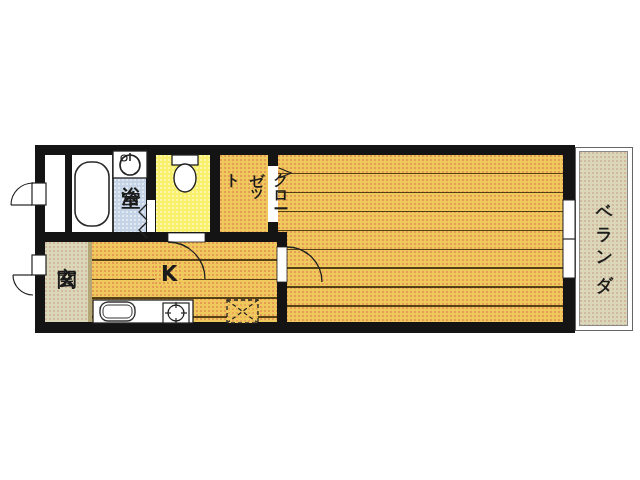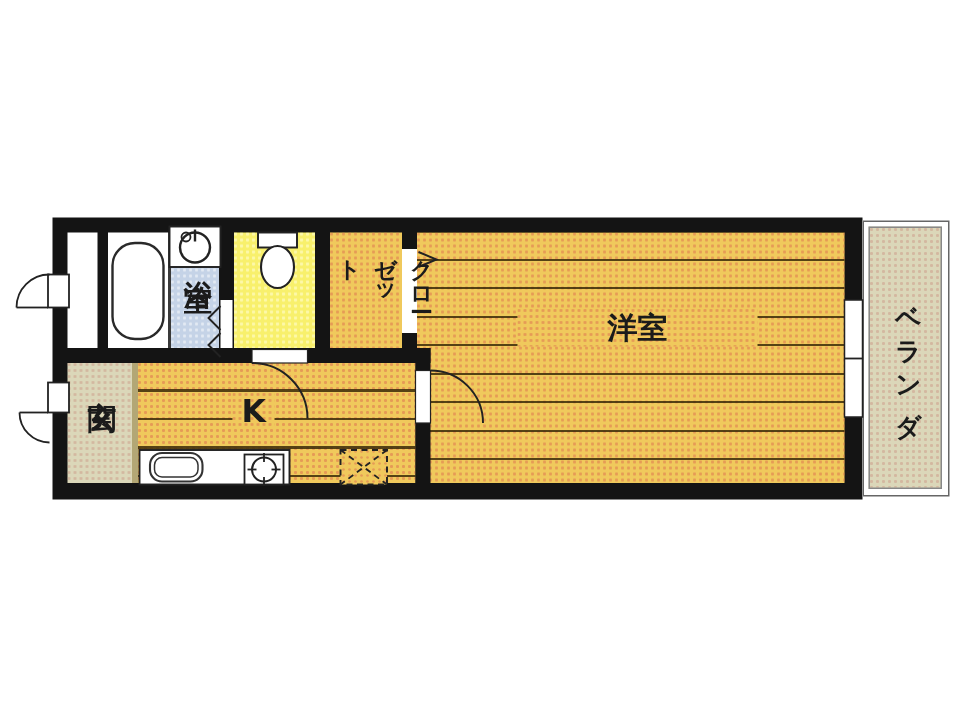--- a/index.html
+++ b/index.html
@@ -165,19 +165,18 @@
     <g>
       <rect x="227" y="300" width="31" height="23" fill="url(#mdots)" stroke="#222" stroke-width="1.3" stroke-dasharray="4,3"></rect>
       <line x1="227" y1="300" x2="258" y2="323" stroke="#222" stroke-width="1.2" stroke-dasharray="4,3"></line>
       <line x1="258" y1="300" x2="227" y2="323" stroke="#222" stroke-width="1.2" stroke-dasharray="4,3"></line>
     </g>
   </svg>
 
   <div class="lbl vert lbl-bath">浴室</div>
   <div class="lbl vert lbl-closet">クローゼット</div>
   <div class="lbl lbl-room">
-    <div>洋室</div>
   </div>
   <div class="lbl vert lbl-veranda">ベランダ</div>
   <div class="lbl vert lbl-genkan">玄関</div>
   <div class="lbl lbl-k">K</div>
 
 </div>
 
 </body></html>

